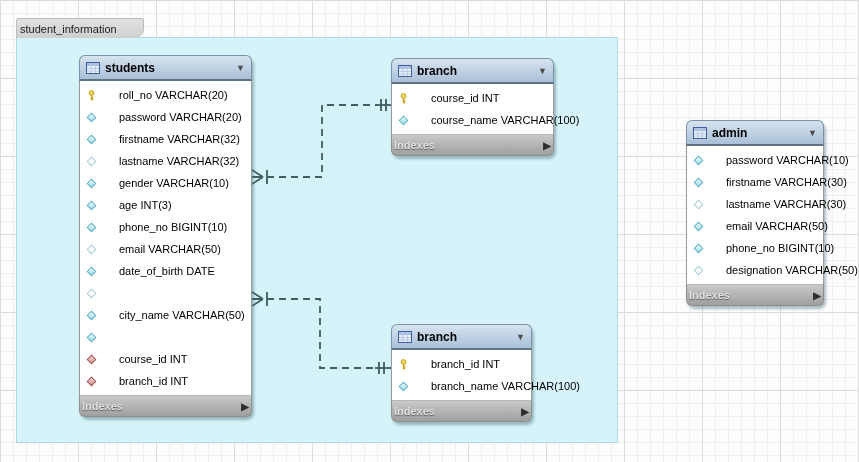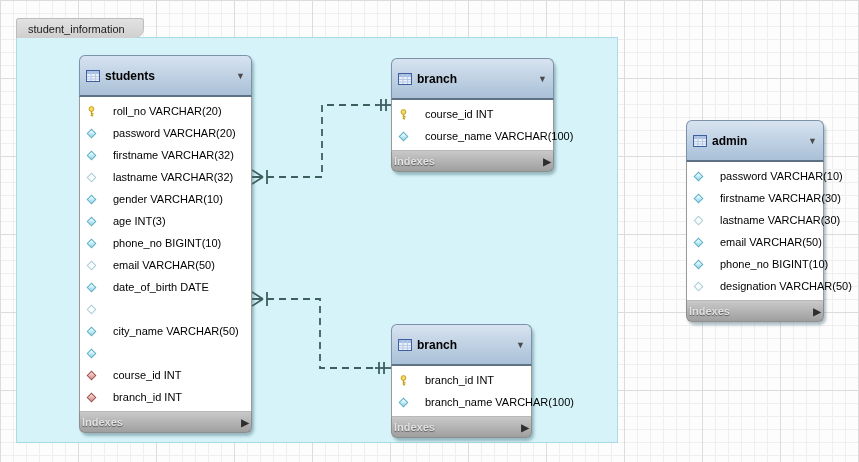--- a/index.html
+++ b/index.html
@@ -16,44 +16,44 @@
   }
   .canvas{position:relative;width:859px;height:462px;}
 
   
   .schema-tab{
     position:absolute;left:16px;top:18px;width:128px;height:20px;
     background:linear-gradient(#e2e2e2,#cfcfcf);
     border:1px solid #bdbdbd;border-bottom:none;
     border-radius:3px 3px 9px 0;
     font-size:11px;color:#1a1a1a;
-    display:flex;align-items:center;padding-left:11px;box-sizing:border-box;
+    display:flex;align-items:center;padding-left:3px;box-sizing:border-box;
     z-index:2;
   }
   .schema-area{
     position:absolute;left:16px;top:37px;width:602px;height:406px;
     background:#d5f3f8;border:1px solid #aadbe4;box-sizing:border-box;
     z-index:1;
   }
 
   .wires{position:absolute;left:0;top:0;z-index:3;pointer-events:none;}
 
   
   .tbl{position:absolute;z-index:4;border-radius:7px;box-shadow:2px 3px 3px rgba(70,110,125,.45);}
   .thead{
-    height:23px;display:flex;align-items:center;gap:5px;padding:8px 6px;
+    height:23px;display:flex;align-items:center;gap:5px;padding:0 6px;
     background:linear-gradient(#d7e3f0,#a9c0d7);
     border:1px solid #7d92a8;border-bottom:2px solid #5f7184;
     border-radius:6px 6px 0 0;
     justify-content:flex-end;
   }
   .ttitle{font-weight:bold;font-size:12px;color:#000;}
   .texpand{margin-left:auto;font-size:9px;color:#4a4a4a;cursor:pointer;}
   .tbody{background:#fff;border-left:1px solid #9a9a9a;border-right:1px solid #9a9a9a;padding:3px 0;}
-  .trow{height:22px;display:flex;align-items:center;gap:16px;padding:0 6px;font-size:11px;color:#000;white-space:nowrap;}
+  .trow{height:22px;display:flex;align-items:center;gap:22px;padding:0 6px;font-size:11px;color:#000;white-space:nowrap;}
   .tfoot{
     height:20px;display:flex;align-items:center;padding:0 2px;
     background:linear-gradient(#c9c9c9,#9f9f9f);
     border:1px solid #8e8e8e;border-top:1px solid #b8b8b8;
     border-radius:0 0 6px 6px;
     color:#e2e2e2;font-weight:bold;font-size:11px;
     text-shadow:0 1px 1px rgba(80,80,80,.9);
   }
   .tfoot .arrow{margin-left:auto;color:#2e2e2e;font-size:10px;text-shadow:none;}
 

